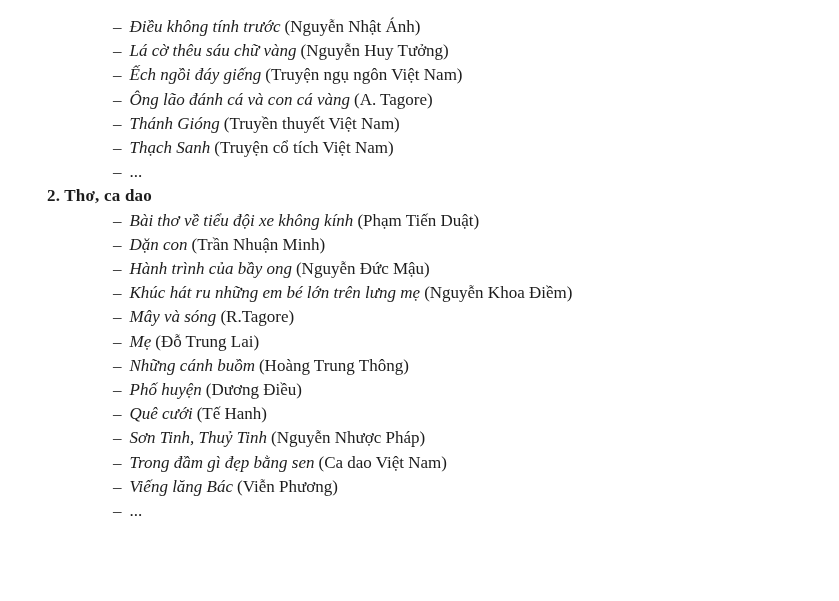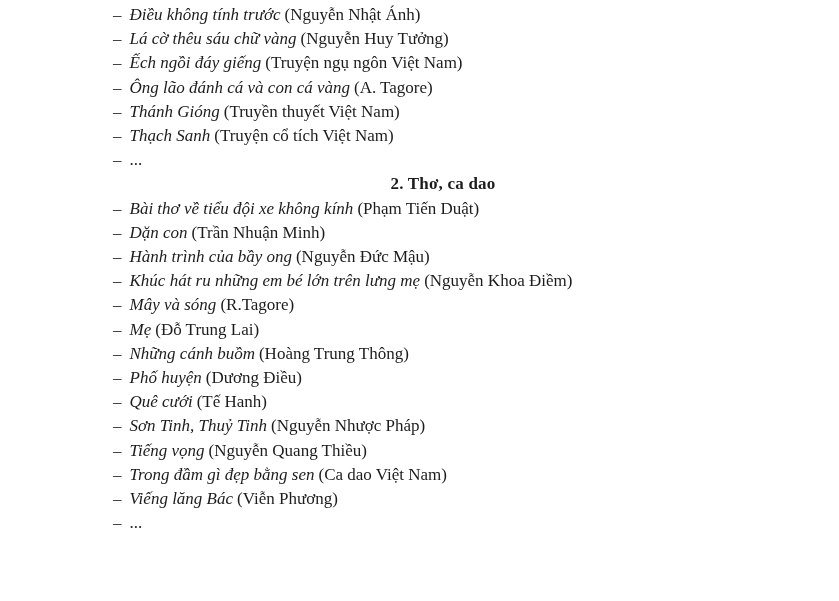--- a/index.html
+++ b/index.html
@@ -8,30 +8,29 @@
     background: #ffffff;
   }
   body {
     width: 839px;
     height: 601px;
     overflow: hidden;
     font-family: "Liberation Serif", serif;
     color: #1c1c1c;
   }
   .page {
-    padding-top: 3px;
+    padding-top: 15px;
     -webkit-font-smoothing: antialiased;
   }
   .heading {
     font-weight: bold;
     font-size: 17px;
     line-height: 24.2px;
     margin-left: 47px;
     letter-spacing: 0.2px;
-    text-align: center;
   }
   .item {
     font-size: 17px;
     line-height: 24.2px;
     margin-left: 113px;
     white-space: nowrap;
   }
   .marker {
     display: inline-block;
     margin-right: 8px;
@@ -64,18 +63,17 @@
       <div class="item"><span class="marker">–</span><span class="title">Bài thơ về tiểu đội xe không kính</span><span class="source">(Phạm Tiến Duật)</span></div>
       <div class="item"><span class="marker">–</span><span class="title">Dặn con</span><span class="source">(Trần Nhuận Minh)</span></div>
       <div class="item"><span class="marker">–</span><span class="title">Hành trình của bầy ong</span><span class="source">(Nguyễn Đức Mậu)</span></div>
       <div class="item"><span class="marker">–</span><span class="title">Khúc hát ru những em bé lớn trên lưng mẹ</span><span class="source">(Nguyễn Khoa Điềm)</span></div>
       <div class="item"><span class="marker">–</span><span class="title">Mây và sóng</span><span class="source">(R.Tagore)</span></div>
       <div class="item"><span class="marker">–</span><span class="title">Mẹ</span><span class="source">(Đỗ Trung Lai)</span></div>
       <div class="item"><span class="marker">–</span><span class="title">Những cánh buồm</span><span class="source">(Hoàng Trung Thông)</span></div>
       <div class="item"><span class="marker">–</span><span class="title">Phố huyện</span><span class="source">(Dương Điều)</span></div>
       <div class="item"><span class="marker">–</span><span class="title">Quê cưới</span><span class="source">(Tế Hanh)</span></div>
       <div class="item"><span class="marker">–</span><span class="title">Sơn Tinh, Thuỷ Tinh</span><span class="source">(Nguyễn Nhược Pháp)</span></div>
-      <div class="item"><span class="marker">–</span><span class="title">Tiếng vọng</span><span class="source">(Nguyễn Quang Thiều)</span></div>
       <div class="item"><span class="marker">–</span><span class="title">Trong đầm gì đẹp bằng sen</span><span class="source">(Ca dao Việt Nam)</span></div>
       <div class="item"><span class="marker">–</span><span class="title">Viếng lăng Bác</span><span class="source">(Viễn Phương)</span></div>
       <div class="item"><span class="marker">–</span><span class="title"></span><span class="source">...</span></div>
     </section>
   </div>
 
 </body></html>

